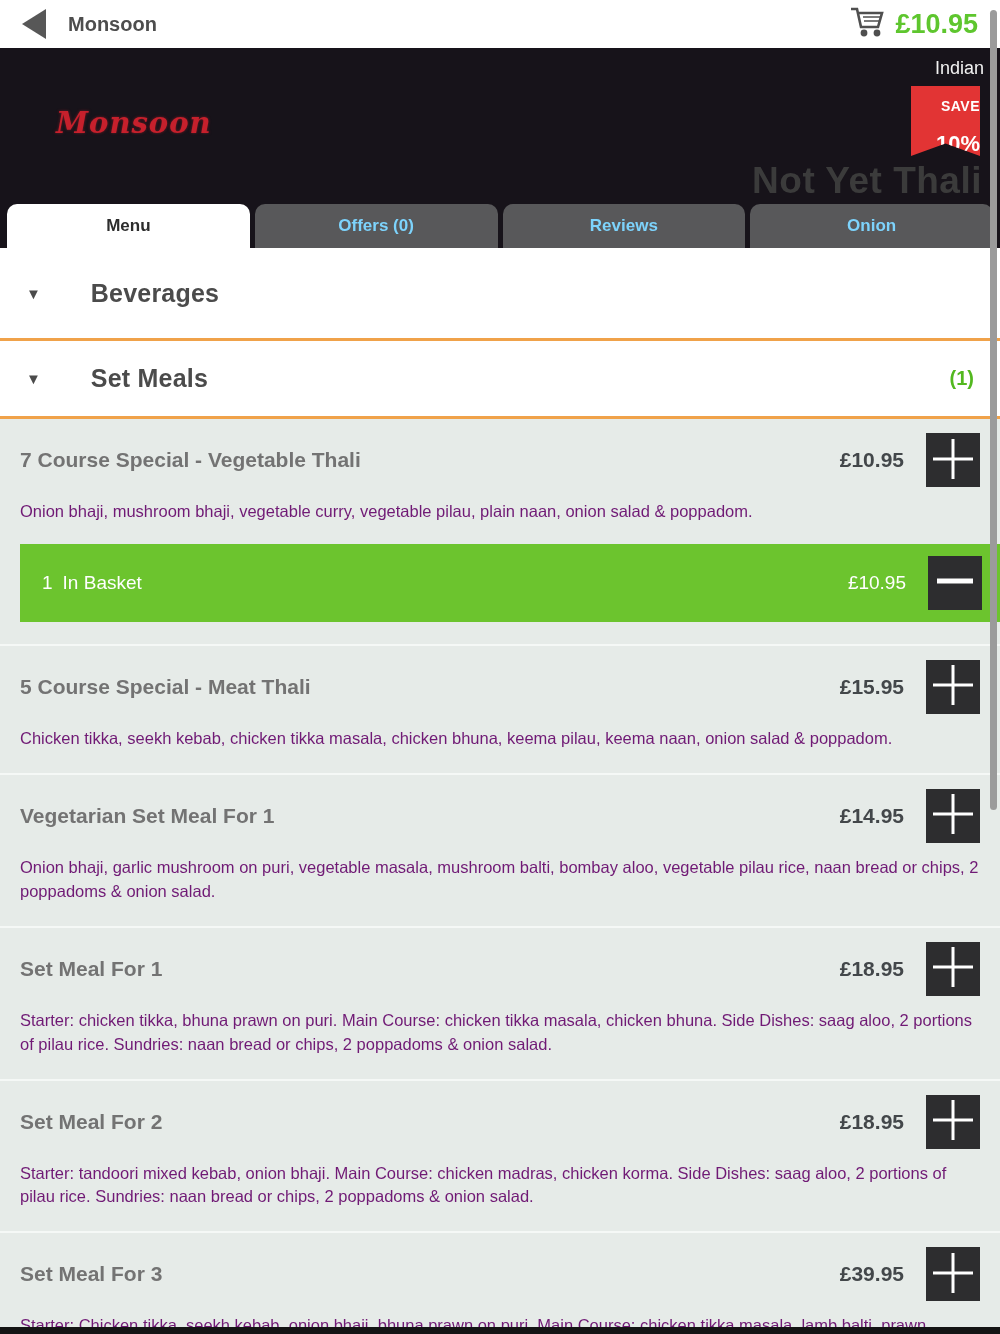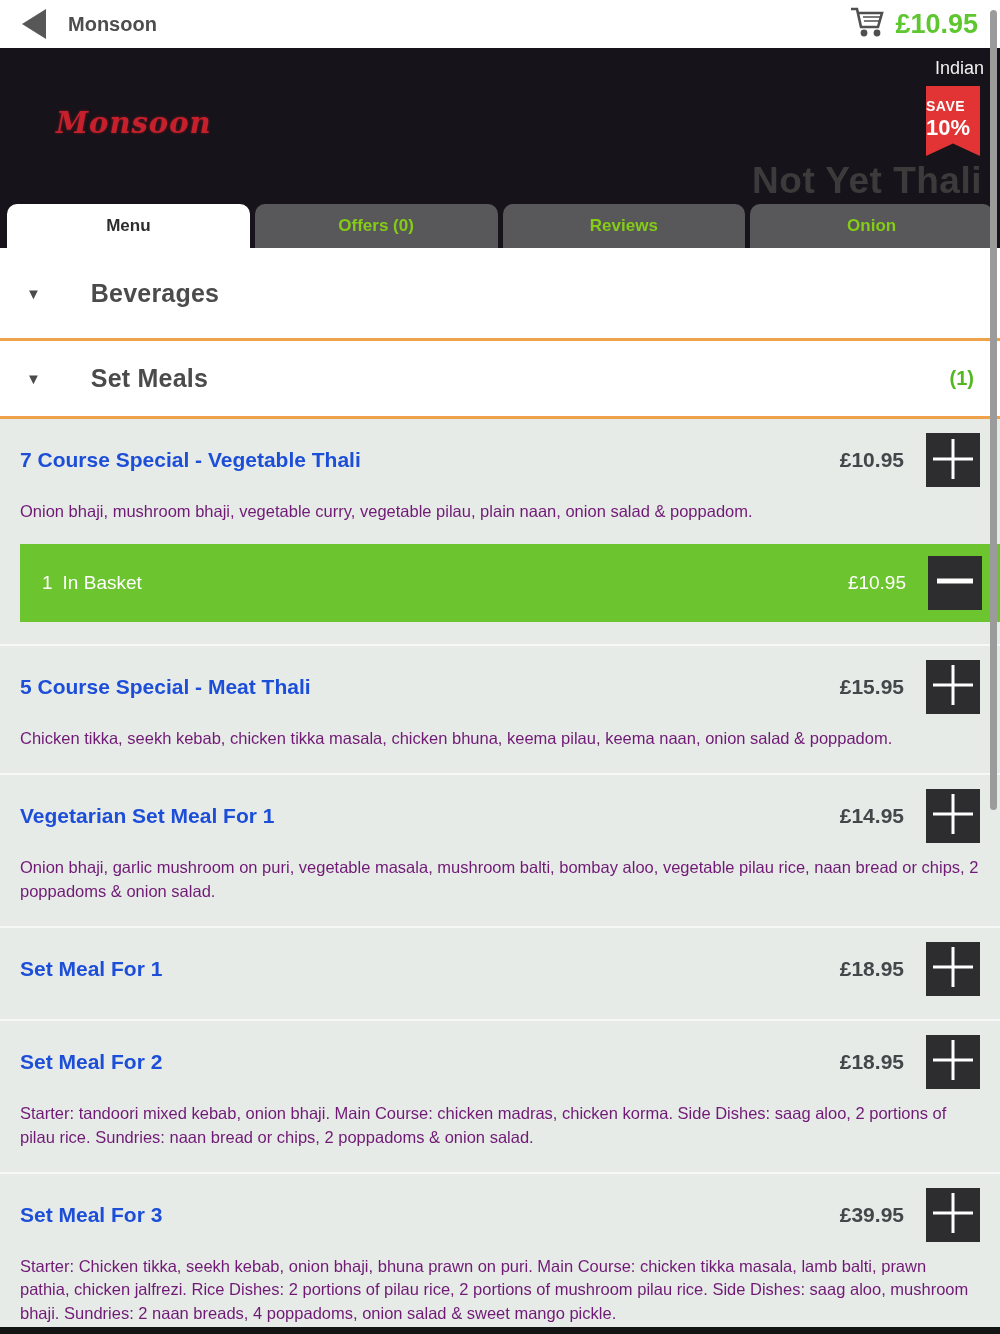--- a/index.html
+++ b/index.html
@@ -10,42 +10,42 @@
   .back-btn { width:30px; height:34px; border:none; background:transparent; cursor:pointer; display:flex; align-items:center; }
   .back-tri { width:0; height:0; border-top:15px solid transparent; border-bottom:15px solid transparent; border-right:24px solid #575757; }
   .topbar-title { font-size:20px; font-weight:bold; color:#4d4d4d; margin-left:16px; }
   .cart-area { margin-left:auto; display:flex; align-items:center; gap:8px; cursor:pointer; padding-right:8px; }
   .cart-total { font-size:27px; font-weight:bold; color:#5ec62e; }
 
   
   .hero { height:200px; background:#17131a; position:relative; }
   .hero-logo { position:absolute; left:56px; top:58px; font-family:"DejaVu Serif", serif; font-style:italic; font-weight:bold; font-size:29px; color:#c6202c; letter-spacing:1px; text-shadow:0 0 3px rgba(198,32,44,.55); }
   .hero-cuisine { position:absolute; right:16px; top:10px; color:#f2f2f2; font-size:18px; }
-  .ribbon { position:absolute; right:20px; top:38px; width:54px; height:70px; background:#e23434; clip-path:polygon(0 0, 100% 0, 100% 100%, 50% 82%, 0 100%); color:#ffffff; text-align:left; }
+  .ribbon { position:absolute; right:20px; top:38px; width:69px; height:70px; background:#e23434; clip-path:polygon(0 0, 100% 0, 100% 100%, 50% 82%, 0 100%); color:#ffffff; text-align:right; }
   .ribbon .save { display:block; font-size:14px; font-weight:bold; margin-top:12px; letter-spacing:.5px; }
-  .ribbon .pct { display:block; font-size:22px; font-weight:bold; margin-top:1px; }
+  .ribbon .pct { display:block; font-size:22px; font-weight:bold; margin-top:17px; }
   .hero-rating { position:absolute; right:18px; bottom:46px; font-size:37px; font-weight:bold; color:#3b3b3b; letter-spacing:.5px; }
 
   
   .tabs { position:absolute; left:0; right:0; bottom:0; display:flex; gap:5px; padding:0 7px; height:44px; }
-  .tab { flex:1; border:none; cursor:pointer; background:#58585a; color:#84cc16; font-family:"Liberation Sans", sans-serif; font-size:17px; font-weight:bold; border-radius:10px 10px 0 0; display:flex; align-items:center; justify-content:center; }
+  .tab { flex:1; border:none; cursor:pointer; background:#58585a; color:#7dd3fc; font-family:"Liberation Sans", sans-serif; font-size:17px; font-weight:bold; border-radius:10px 10px 0 0; display:flex; align-items:center; justify-content:center; }
   .tab.active { background:#ffffff; color:#2d2d2d; }
 
   
   .section-head { background:#ffffff; border-bottom:3px solid #f0a24a; display:flex; align-items:center; padding:0 26px; cursor:pointer; }
   .section-head.tall { height:93px; }
   .section-head.short { height:78px; }
   .chev { font-size:15px; color:#4b4b4b; margin-right:20px; }
   .section-title { font-size:25px; font-weight:bold; color:#4b4b4b; letter-spacing:.2px;margin-left:30px; }
   .section-count { margin-left:auto; font-size:20px; font-weight:bold; color:#53b81f; }
 
   
   .item { background:#e6ebe8; padding:13px 20px 22px 20px; border-bottom:2px solid #f5f8f6; position:relative; }
   .item-head { display:flex; align-items:center; min-height:56px; }
-  .item-name { flex:1; font-size:21px; font-weight:bold; color:#1d4ed8; padding-right:14px; }
+  .item-name { flex:1; font-size:21px; font-weight:bold; color:#737373; padding-right:14px; }
   .item-price { font-size:21px; font-weight:bold; color:#43474a; margin-right:22px; white-space:nowrap; }
   .qty-btn { width:54px; height:54px; flex:none; background:#2d2d2f; border:none; cursor:pointer; display:flex; align-items:center; justify-content:center; padding:0; }
   .item-desc { margin-top:12px; font-size:16.5px; color:#701a75; line-height:1.45; max-width:960px; }
 
   .basket-row { margin:20px -20px 0 0; height:78px; background:#6cc42e; display:flex; align-items:center; padding-left:22px; color:#ffffff; }
   .basket-qty { font-size:19px; margin-right:10px; }
   .basket-label { font-size:19px; }
   .basket-price { margin-left:auto; font-size:19px; margin-right:22px; }
   .basket-row .qty-btn { margin-right:18px; }
 
@@ -160,20 +160,21 @@
   <div class="item">
     <div class="item-head">
       <span class="item-name">Set Meal For 1</span>
       <span class="item-price">£18.95</span>
       <button class="qty-btn">
         <span><svg width="44" height="44" viewBox="0 0 44 44">
               <path d="M22 2 V42 M2 22 H42" stroke="#ffffff" stroke-width="3" fill="none"></path>
             </svg></span>
       </button>
     </div>
+    <p class="item-desc">Starter: chicken tikka, bhuna prawn on puri. Main Course: chicken tikka masala, chicken bhuna. Side Dishes: saag aloo, 2 portions of pilau rice. Sundries: naan bread or chips, 2 poppadoms &amp; onion salad.</p>
   </div>
 
   <div class="item">
     <div class="item-head">
       <span class="item-name">Set Meal For 2</span>
       <span class="item-price">£18.95</span>
       <button class="qty-btn">
         <span><svg width="44" height="44" viewBox="0 0 44 44">
               <path d="M22 2 V42 M2 22 H42" stroke="#ffffff" stroke-width="3" fill="none"></path>
             </svg></span>

